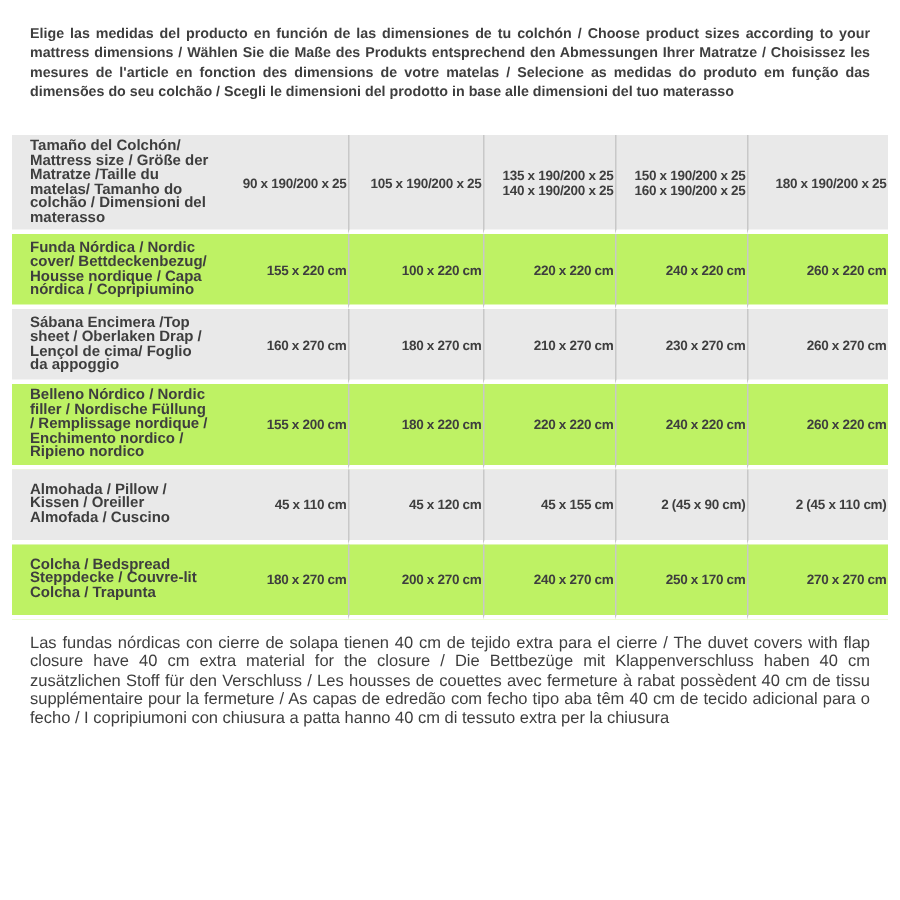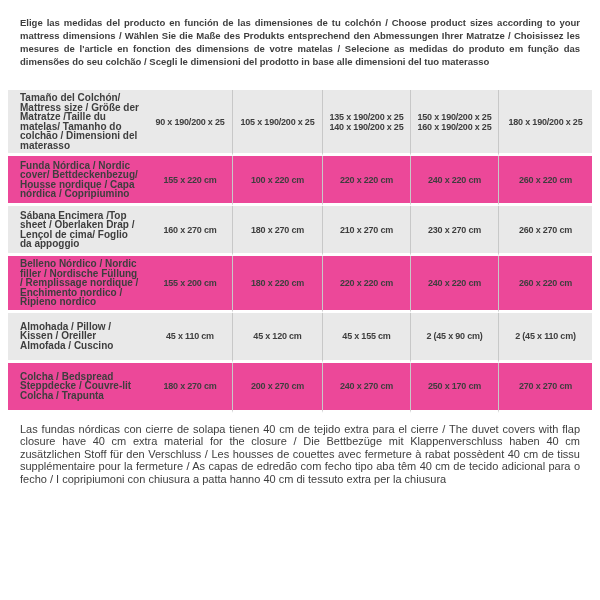--- a/index.html
+++ b/index.html
@@ -14,30 +14,30 @@
     text-align:justify; color:#3e3e3e;
   }
   table.size-table {
     border-collapse:separate; border-spacing:0;
     margin:0 8px; width:584px; table-layout:fixed;
   }
   table.size-table tr { height:50px; }
   table.size-table td {
     vertical-align:middle;
     border-bottom:3px solid #ffffff;
-    background:#ec4899;
+    background:#bef264;
   }
   table.size-table tr:nth-child(odd) td { background:#e9e9e9; }
   td.label {
     padding:3px 6px 3px 12px;
     font-size:10px; font-weight:700; line-height:9.5px;
     color:#3e3e3e;
   }
   td.val {
-    text-align:center;
+    text-align:right;
     font-size:9px; font-weight:700; letter-spacing:-0.2px;
     white-space:pre-line;
     padding:2px 1px;
     color:#3e3e3e;
   }
   td.val + td.val { border-left:1px solid #c8c8c8;margin-top:44px; }
   .footnote {
     margin:10px 20px 0 20px;
     font-size:11px; font-weight:400; line-height:12.5px;
     text-align:justify; color:#3e3e3e;

